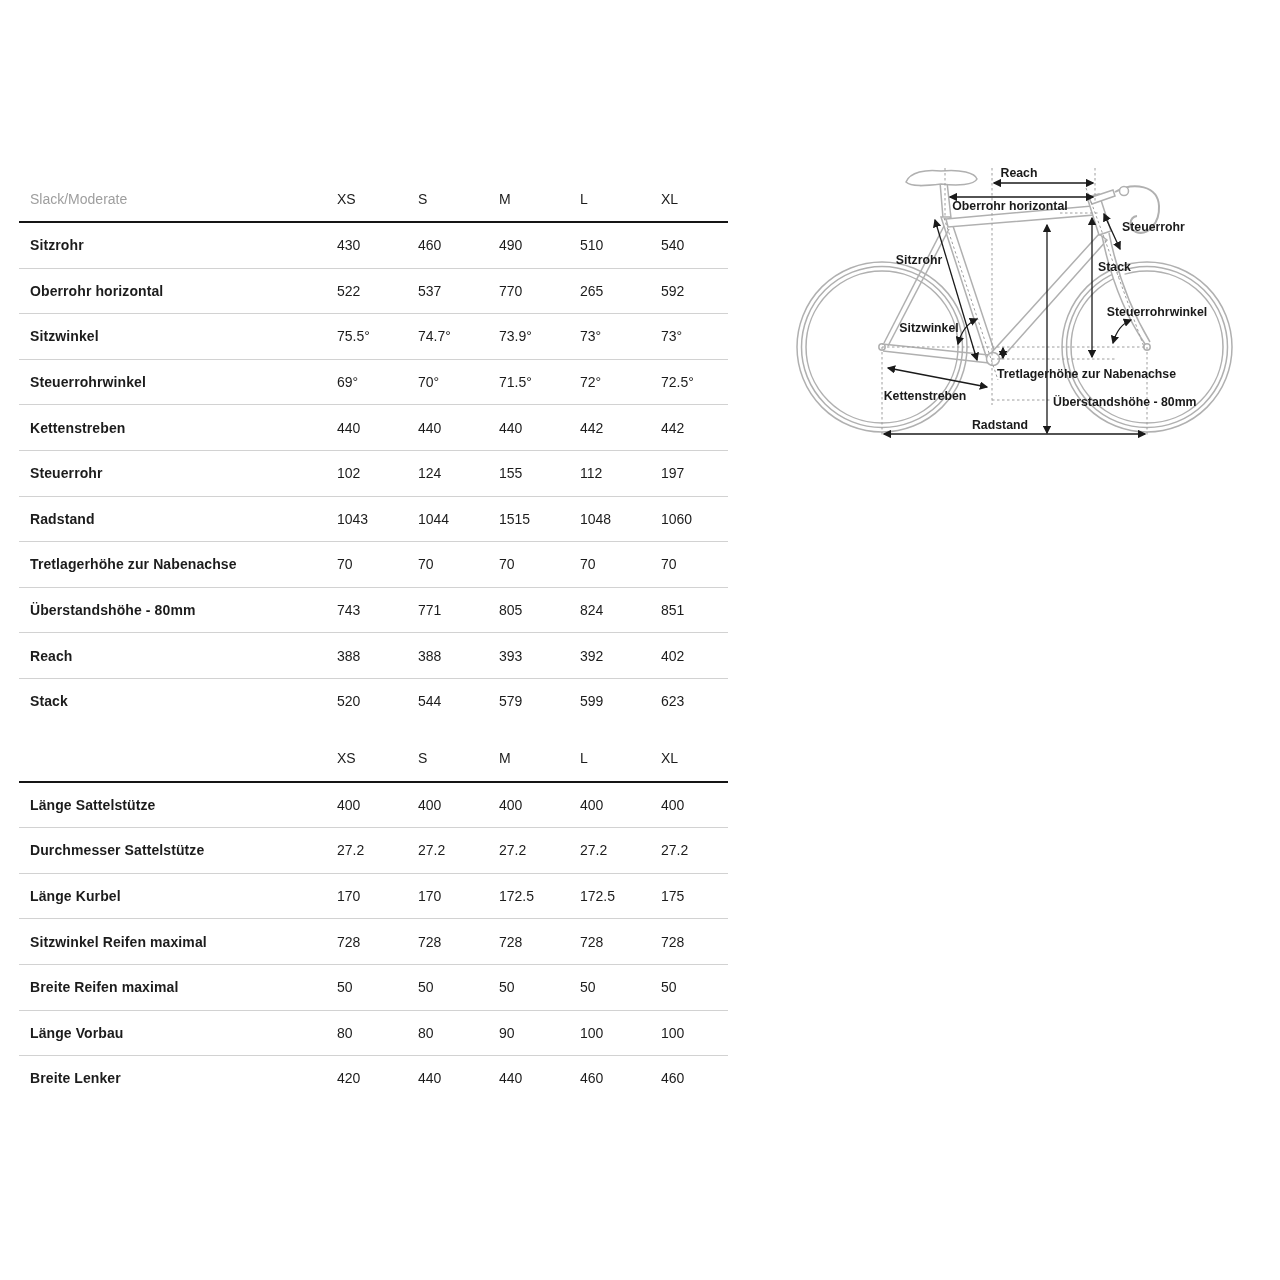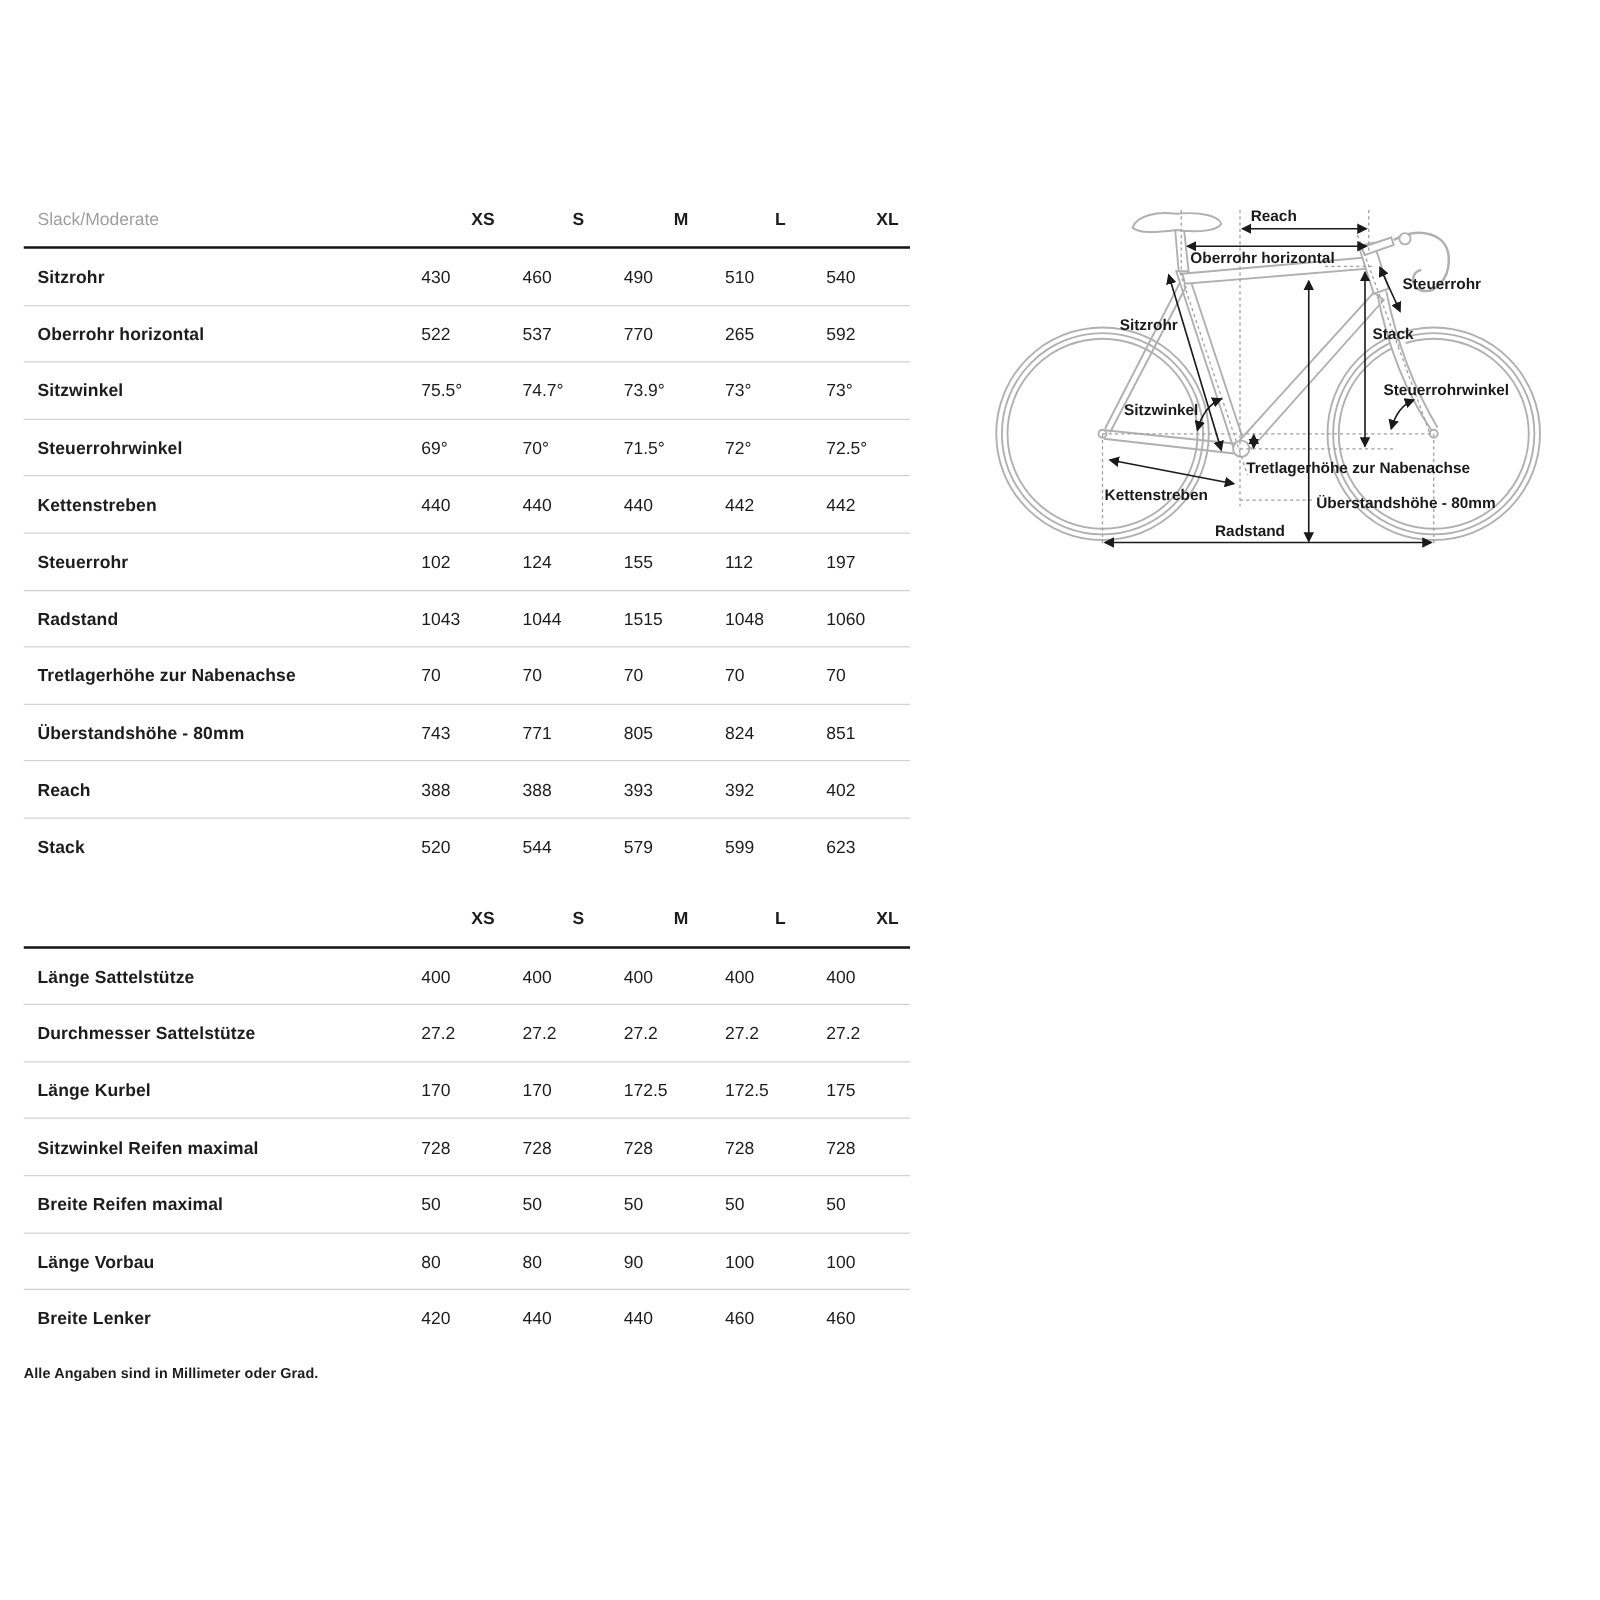--- a/index.html
+++ b/index.html
@@ -1,34 +1,34 @@
 <!DOCTYPE html>
 <html><head>
 <meta charset="utf-8">
 <style>
   html,body{margin:0;padding:0;}
   body{
     width:1280px;height:1280px;background:#ffffff;position:relative;
     font-family:"Liberation Sans",sans-serif;color:#1c1c1c;overflow:hidden;
     -webkit-font-smoothing:antialiased;
   }
-  .table-wrap{position:absolute;left:19px;top:152px;width:709px;}
+  .table-wrap{position:absolute;left:19px;top:176px;width:709px;}
   .trow{
     display:grid;
     grid-template-columns:318px 81px 81px 81px 81px 67px;
     align-items:center;height:44.6px;
   }
   .thead{height:45px;}
   .tbody{border-top:2px solid #151515;}
   .tbody .trow{border-bottom:1px solid #d2d2d2;}
   .tbody .trow:last-child{border-bottom:none;}
   .c{font-size:14px;line-height:1;}
   .c.label{padding-left:11px;font-weight:bold;letter-spacing:0.1px;}
   .c.hlabel{padding-left:11px;color:#9e9e9e;font-weight:normal;}
-  .c.col{font-weight:bold;margin-left:40px;}
+  .c.col{font-weight:normal;}
   .c.val{font-weight:normal;}
   .tsection.second{margin-top:12px;}
   .footnote{margin:16px 0 0 0;font-size:11.5px;font-weight:bold;letter-spacing:0.1px;}
   .diagram{position:absolute;left:770px;top:140px;}
   .diagram text{
     font-family:"Liberation Sans",sans-serif;font-weight:bold;
     font-size:12.3px;fill:#1a1a1a;
   }
 </style>
 </head>
@@ -196,21 +196,20 @@
         <div class="trow">
           <div class="c label">Breite Lenker</div>
           <div class="c val">420</div>
           <div class="c val">440</div>
           <div class="c val">440</div>
           <div class="c val">460</div>
           <div class="c val">460</div>
         </div>
       </div>
     </section>
-  <p class="footnote">Alle Angaben sind in Millimeter oder Grad.</p>
 </div>
 
 <svg class="diagram" width="510" height="320" viewBox="0 0 510 320" xmlns="http://www.w3.org/2000/svg">
   <defs>
     <marker id="mA" viewBox="0 0 10 10" refX="8.5" refY="5" markerWidth="6.5" markerHeight="6.5" orient="auto-start-reverse">
       <path d="M0,0 L10,5 L0,10 z" fill="#1a1a1a"></path>
     </marker>
   </defs>
 
   <g stroke="#b0b0b0" fill="none" stroke-width="1.5">

